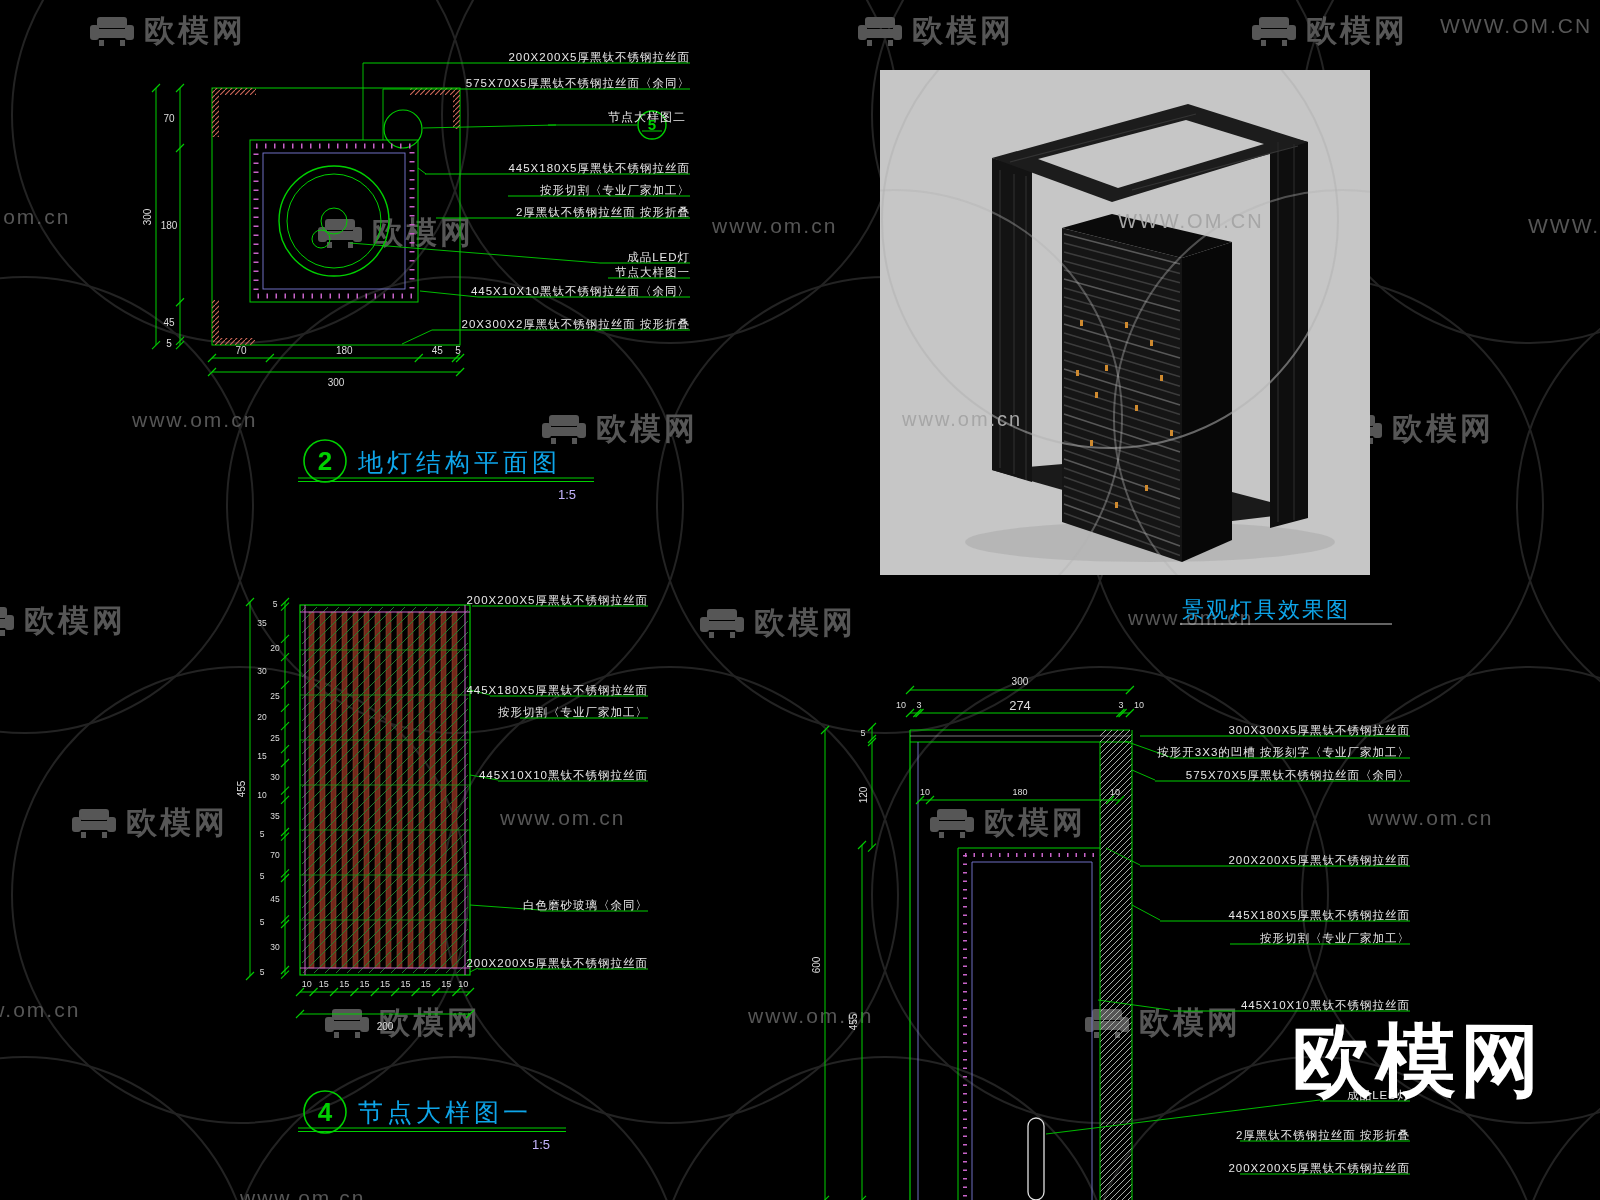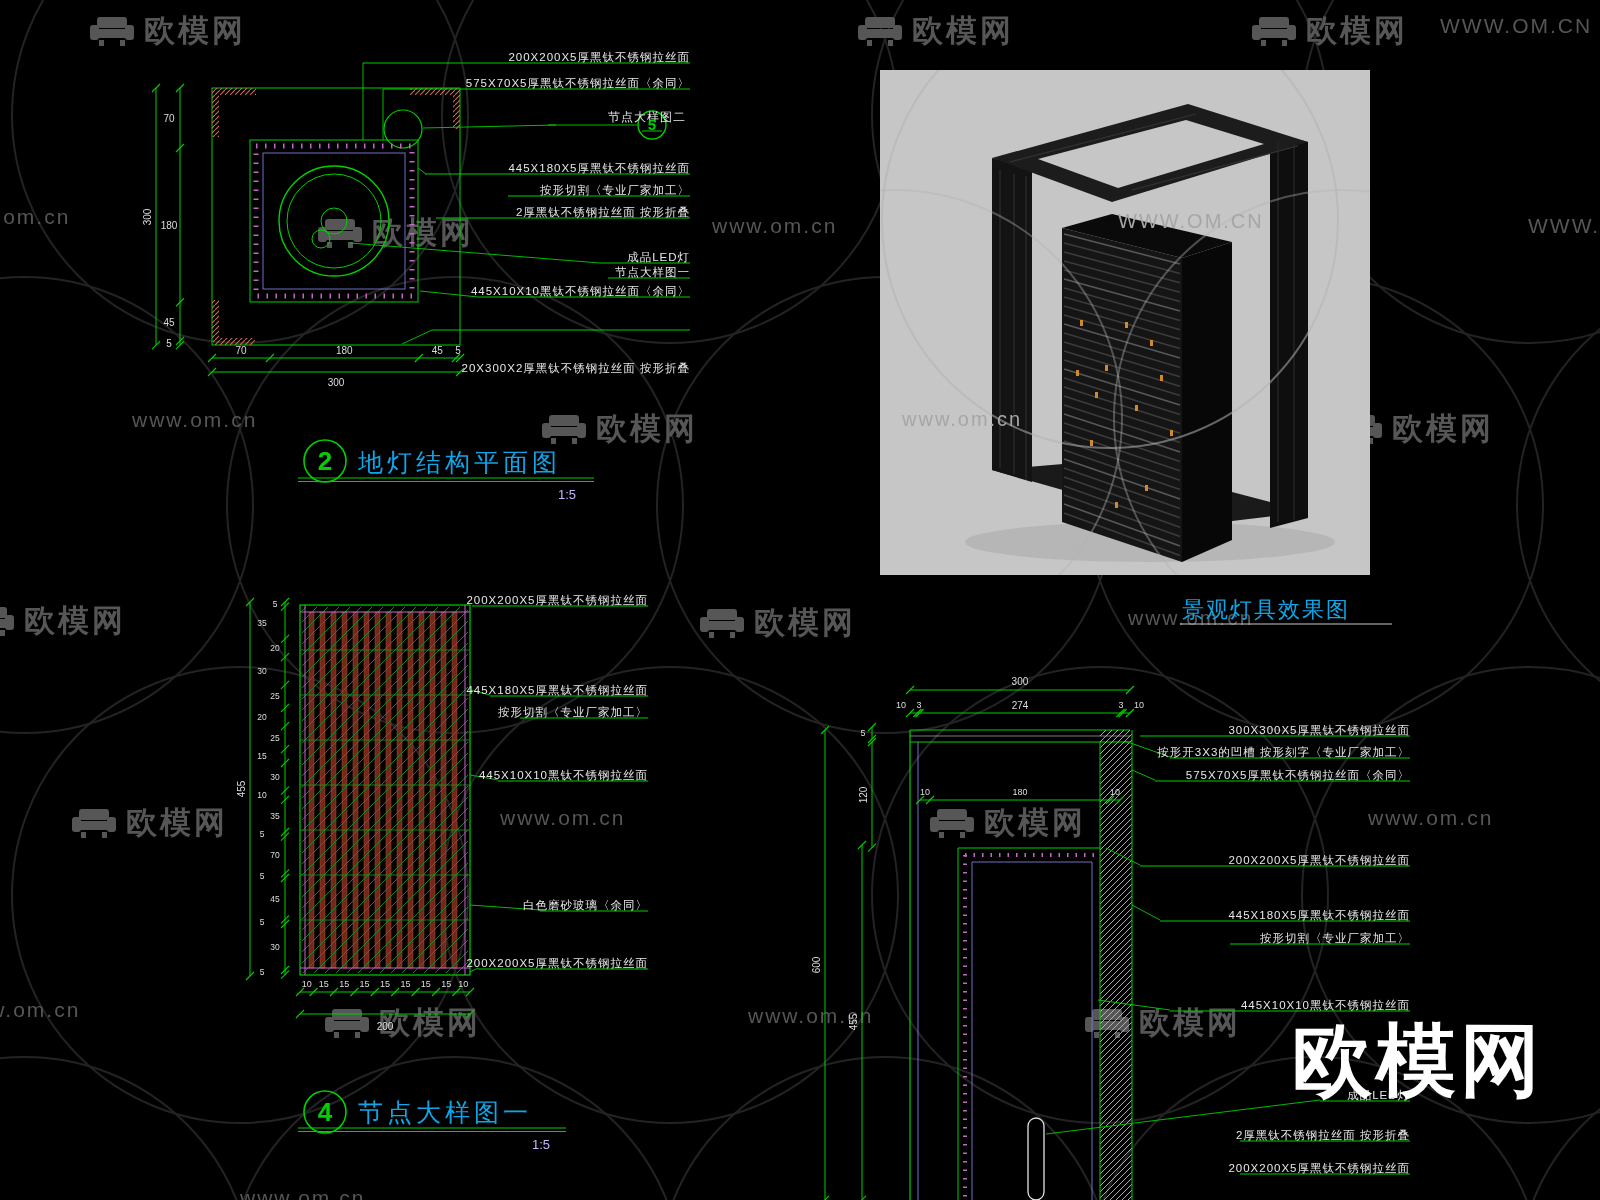--- a/index.html
+++ b/index.html
@@ -505,39 +505,39 @@
       <div class="lbl" style="left: 364.6px; top: 984px; font-size: 9px;">15</div>
       <div class="lbl" style="left: 385px; top: 984px; font-size: 9px;">15</div>
       <div class="lbl" style="left: 405.4px; top: 984px; font-size: 9px;">15</div>
       <div class="lbl" style="left: 425.8px; top: 984px; font-size: 9px;">15</div>
       <div class="lbl" style="left: 446.2px; top: 984px; font-size: 9px;">15</div>
       <div class="lbl" style="left: 463.2px; top: 984px; font-size: 9px;">10</div>
       <div class="lbl" style="left: 385px; top: 1026px; font-size: 10px;">200</div>
       <div class="lbl" style="left: 1019.95px; top: 681px; font-size: 10px;">300</div>
       <div class="lbl" style="left: 901px; top: 705px; font-size: 9px;">10</div>
       <div class="lbl" style="left: 919px; top: 705px; font-size: 9px;">3</div>
-      <div class="lbl" style="left: 1020px; top: 705px; font-size: 10px;">274</div>
+      <div class="lbl" style="left: 1020px; top: 705px; font-size: 13px;">274</div>
       <div class="lbl" style="left: 1121px; top: 705px; font-size: 9px;">3</div>
       <div class="lbl" style="left: 1139px; top: 705px; font-size: 9px;">10</div>
       <div class="lbl" style="left: 925px; top: 792px; font-size: 9px;">10</div>
       <div class="lbl" style="left: 1020px; top: 792px; font-size: 9px;">180</div>
       <div class="lbl" style="left: 1115px; top: 792px; font-size: 9px;">10</div>
       <div class="lbl" style="left: 863px; top: 733px; font-size: 9px;">5</div>
       <div class="lbl rot" style="left: 863px; top: 794.8px; font-size: 10px;">120</div>
       <div class="lbl rot" style="left: 816px; top: 964.9px; font-size: 10px;">600</div>
       <div class="lbl rot" style="left: 853px; top: 1022.45px; font-size: 10px;">455</div>
       <div class="ann" style="top: 50px; right: 910px;">200X200X5厚黑钛不锈钢拉丝面</div>
       <div class="ann" style="top: 76px; right: 910px;">575X70X5厚黑钛不锈钢拉丝面〈余同〉</div>
       <div class="ann" style="top: 161px; right: 910px;">445X180X5厚黑钛不锈钢拉丝面</div>
       <div class="ann" style="top: 183px; right: 910px;">按形切割〈专业厂家加工〉</div>
       <div class="ann" style="top: 205px; right: 910px;">2厚黑钛不锈钢拉丝面 按形折叠</div>
       <div class="ann" style="top: 250px; right: 910px;">成品LED灯</div>
       <div class="ann" style="top: 265px; right: 910px;">节点大样图一</div>
       <div class="ann" style="top: 284px; right: 910px;">445X10X10黑钛不锈钢拉丝面〈余同〉</div>
-      <div class="ann" style="top: 317px; right: 910px; margin-top: 44px;">20X300X2厚黑钛不锈钢拉丝面 按形折叠</div>
+      <div class="ann" style="top: 317px; right: 910px;">20X300X2厚黑钛不锈钢拉丝面 按形折叠</div>
       <div class="ann" style="top: 593px; right: 952px;">200X200X5厚黑钛不锈钢拉丝面</div>
       <div class="ann" style="top: 683px; right: 952px;">445X180X5厚黑钛不锈钢拉丝面</div>
       <div class="ann" style="top: 705px; right: 952px;">按形切割〈专业厂家加工〉</div>
       <div class="ann" style="top: 768px; right: 952px;">445X10X10黑钛不锈钢拉丝面</div>
       <div class="ann" style="top: 898px; right: 952px;">白色磨砂玻璃〈余同〉</div>
       <div class="ann" style="top: 956px; right: 952px;">200X200X5厚黑钛不锈钢拉丝面</div>
       <div class="ann" style="top: 723px; right: 190px;">300X300X5厚黑钛不锈钢拉丝面</div>
       <div class="ann" style="top: 745px; right: 190px;">按形开3X3的凹槽 按形刻字〈专业厂家加工〉</div>
       <div class="ann" style="top: 768px; right: 190px;">575X70X5厚黑钛不锈钢拉丝面〈余同〉</div>
       <div class="ann" style="top: 853px; right: 190px;">200X200X5厚黑钛不锈钢拉丝面</div>

